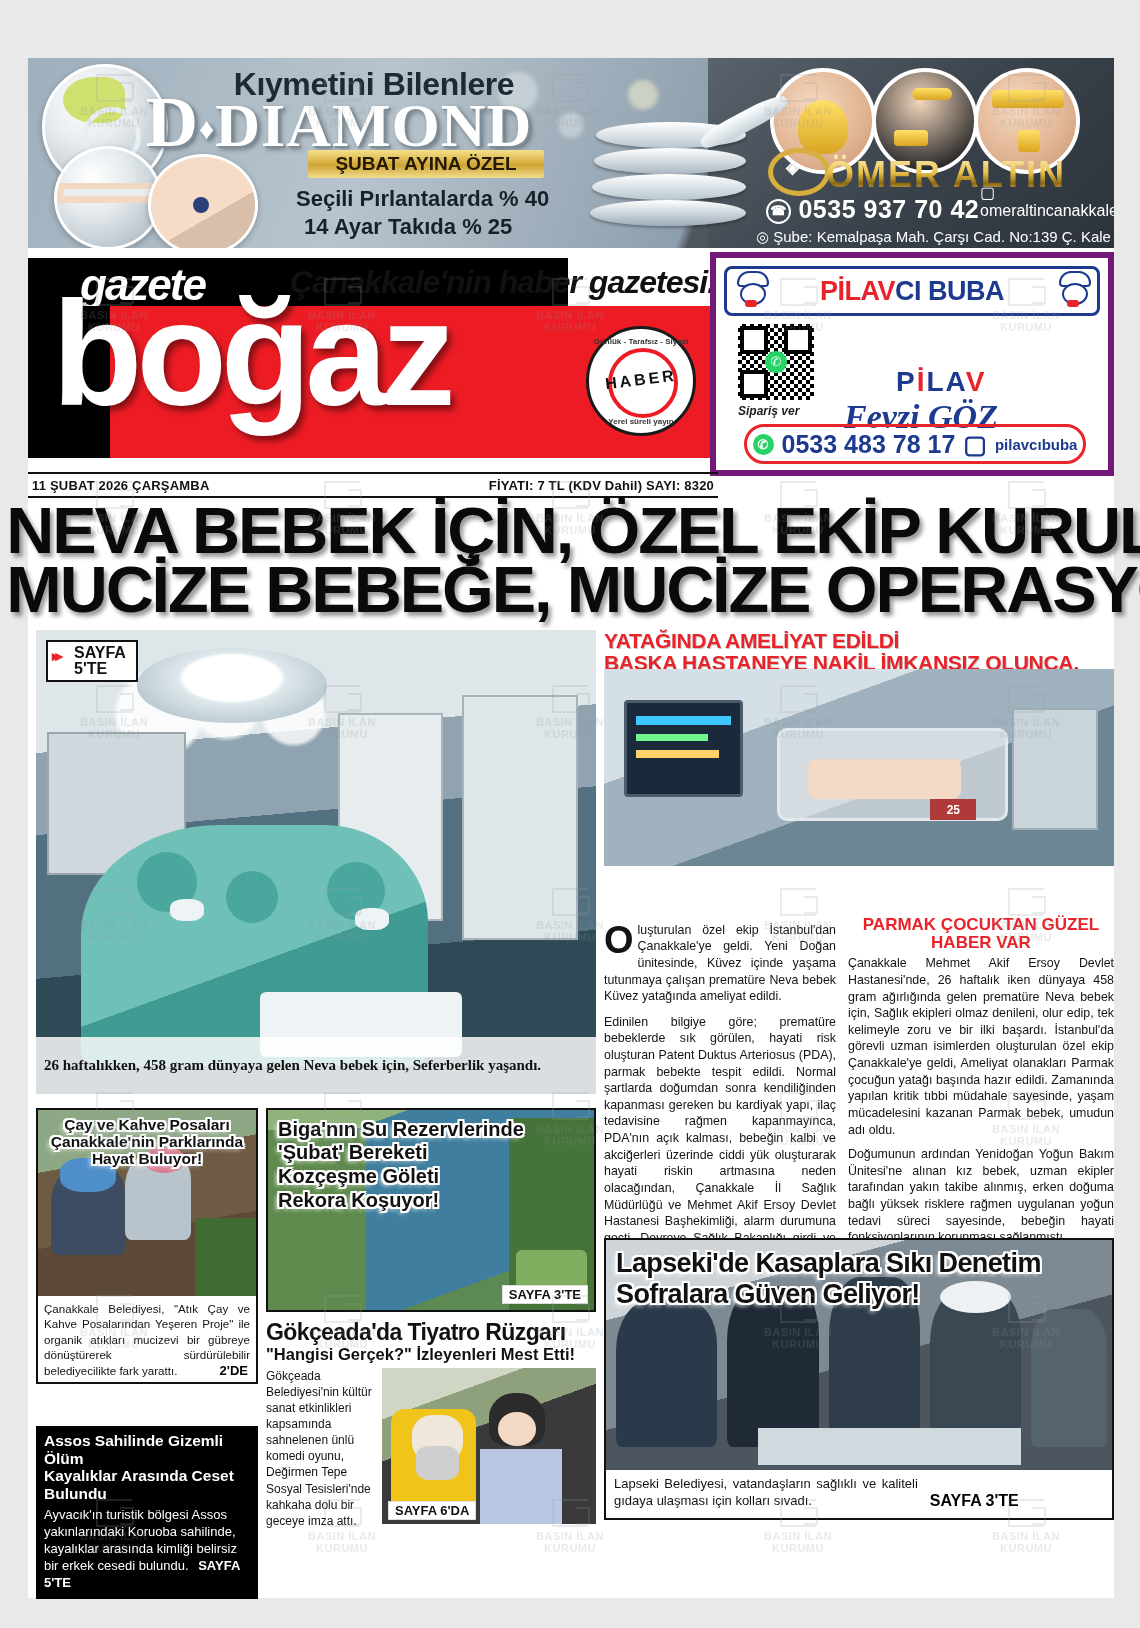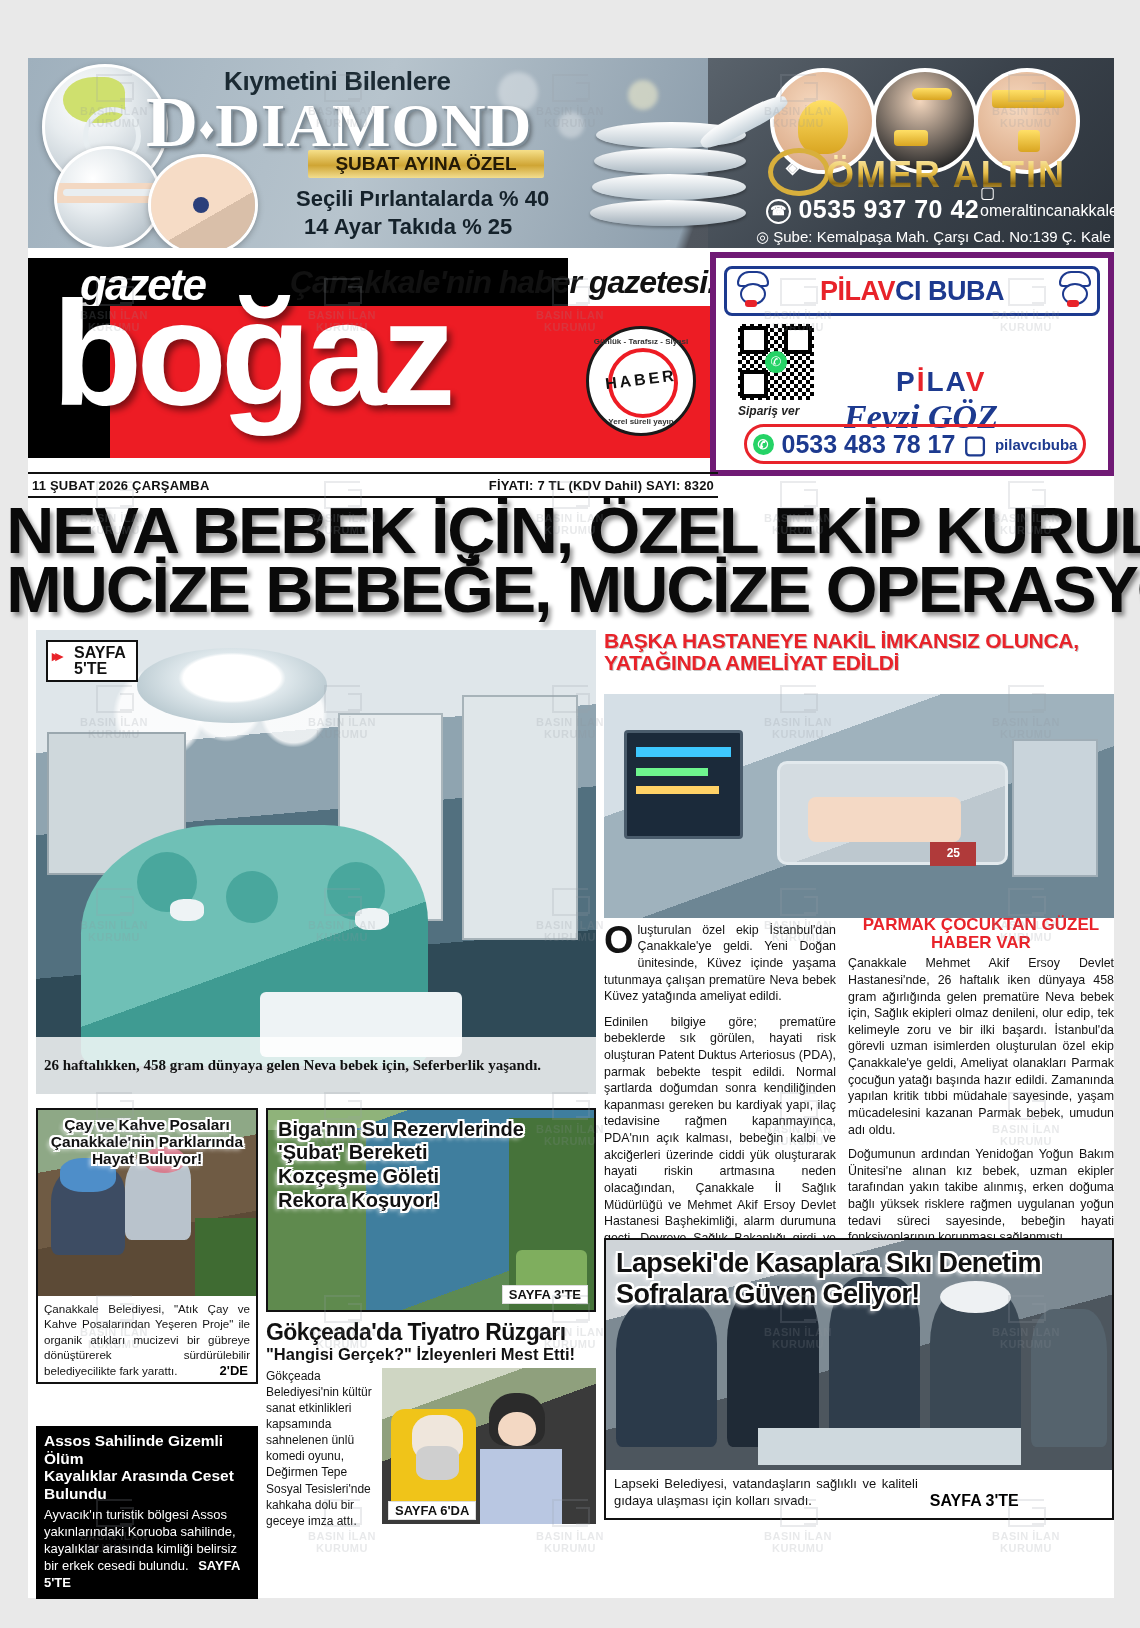--- a/index.html
+++ b/index.html
@@ -48,22 +48,22 @@
     background:linear-gradient(110deg,#9fb0bd 0%,#b7c4cd 32%,#8e9fad 62%,#50565e 63%,#3b424a 100%);
   }
   .topad .left{position:absolute;left:0;top:0;width:680px;height:190px;}
   .bokeh{position:absolute;border-radius:50%;background:rgba(255,255,255,.35);filter:blur(2px);}
   .gemring{
     position:absolute;border-radius:50%;
     background:radial-gradient(circle at 35% 30%,#fff 0%,#e7ecef 35%,#c2ccd3 70%,#9aa6ae 100%);
     box-shadow:0 2px 6px rgba(0,0,0,.25);overflow:hidden;border:3px solid #fff;
   }
   .kym{
-    position:absolute;left:196px;top:8px;width:300px;
-    font-weight:bold;font-size:26px;color:#1b2a33;letter-spacing:-.4px;
+    position:absolute;left:196px;top:8px;width:300px;text-align:center;
+    font-weight:bold;font-size:32px;color:#1b2a33;letter-spacing:-.4px;
   }
   .dmd{
     position:absolute;left:118px;top:28px;width:520px;
     font-family:"Liberation Serif",serif;font-weight:bold;font-size:72px;
     color:#fff;letter-spacing:1px;line-height:1;
     text-shadow:2px 2px 0 #7e8d98, 3px 3px 5px rgba(0,0,0,.45);
   }
   .dmd .dia{font-size:62px;}
   .gold-pill{
     position:absolute;background:linear-gradient(180deg,#f6e08a,#cfa534 55%,#f2dd8f);
@@ -634,25 +634,25 @@
 
         <div class="sayfa-flag">
           <span class="chv">▸▸</span>
           <span>SAYFA</span><br>
           <span>5'TE</span>
         </div>
         <div class="caption">26 haftalıkken, 458 gram dünyaya gelen Neva bebek için, Seferberlik yaşandı.</div>
       </div>
 
       <div style="position:absolute;left:576px;top:0;width:510px;">
+        <div class="redhead">YATAĞINDA AMELİYAT EDİLDİ</div>
         <div class="redhead">BAŞKA HASTANEYE NAKİL İMKANSIZ OLUNCA,</div>
-        <div class="redhead">YATAĞINDA AMELİYAT EDİLDİ</div>
-      </div>
-
-      <div class="photo" style="position:absolute;left:576px;top:64px;width:510px;height:224px;">
+      </div>
+
+      <div class="photo" style="position:absolute;left:576px;top:39px;width:510px;height:197px;">
         <div style="position:absolute;inset:0;background:linear-gradient(160deg,#d5dfe6 0 30%,#9fb2bd 30% 58%,#6d8694 58% 100%);"></div>
         <div style="position:absolute;left:4%;top:16%;width:22%;height:46%;background:#1b2a3a;border:3px solid #4a5c6c;border-radius:4px;">
           <div style="position:absolute;left:8%;top:14%;width:84%;height:10%;background:#3ec8ff;"></div>
           <div style="position:absolute;left:8%;top:34%;width:64%;height:8%;background:#6ef58e;"></div>
           <div style="position:absolute;left:8%;top:52%;width:74%;height:8%;background:#ffd166;"></div>
         </div>
         <div style="position:absolute;left:34%;top:30%;width:44%;height:44%;background:rgba(255,255,255,.55);border:3px solid #e2e9ed;border-radius:10px;"></div>
         <div style="position:absolute;left:40%;top:46%;width:30%;height:20%;background:#f4d9c5;border-radius:8px;"></div>
         <div style="position:absolute;left:80%;top:20%;width:16%;height:60%;background:#c9d4db;border:2px solid #9fadb6;"></div>
         <div style="position:absolute;left:64%;top:66%;width:9%;height:11%;background:#b03a3a;color:#fff;font-size:12px;font-weight:bold;text-align:center;line-height:1.9;">25</div>

